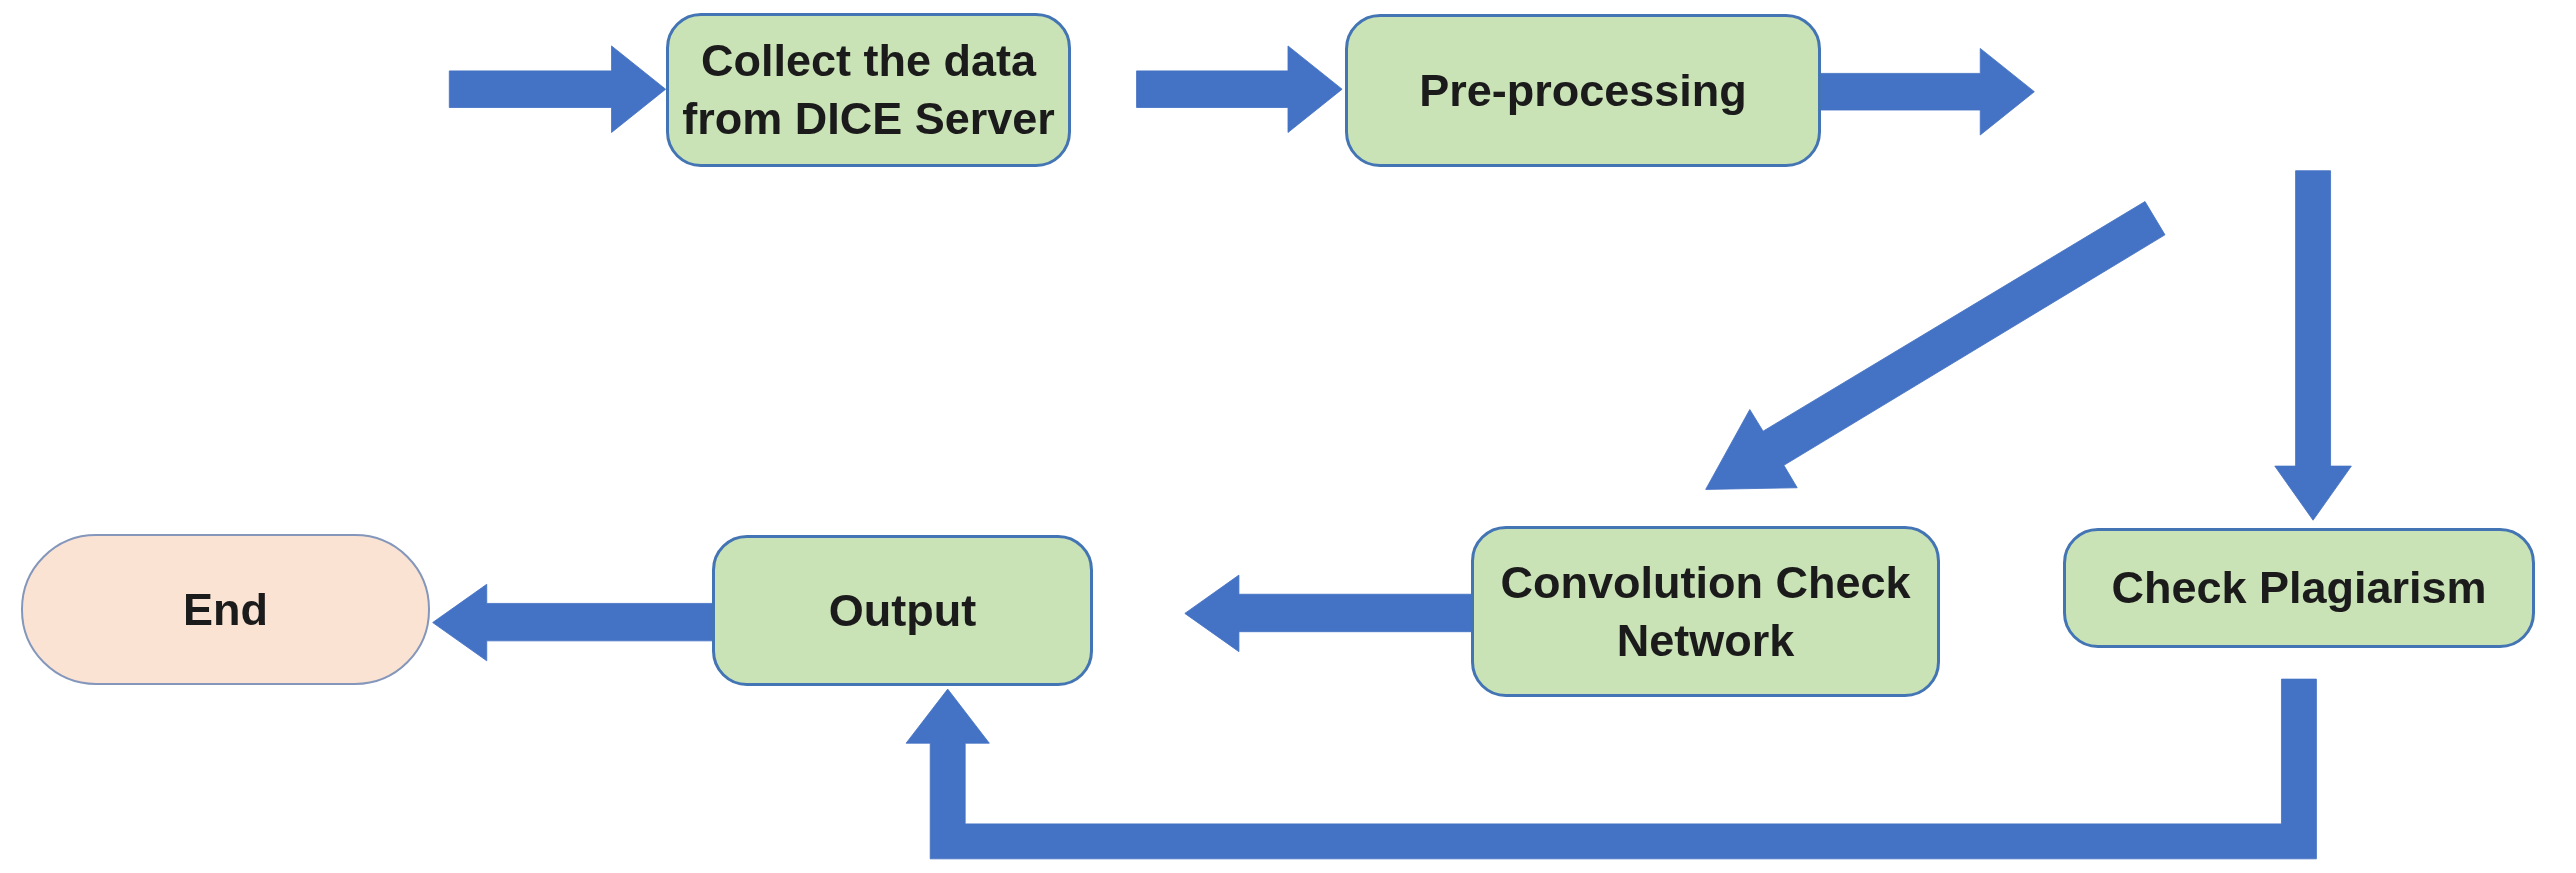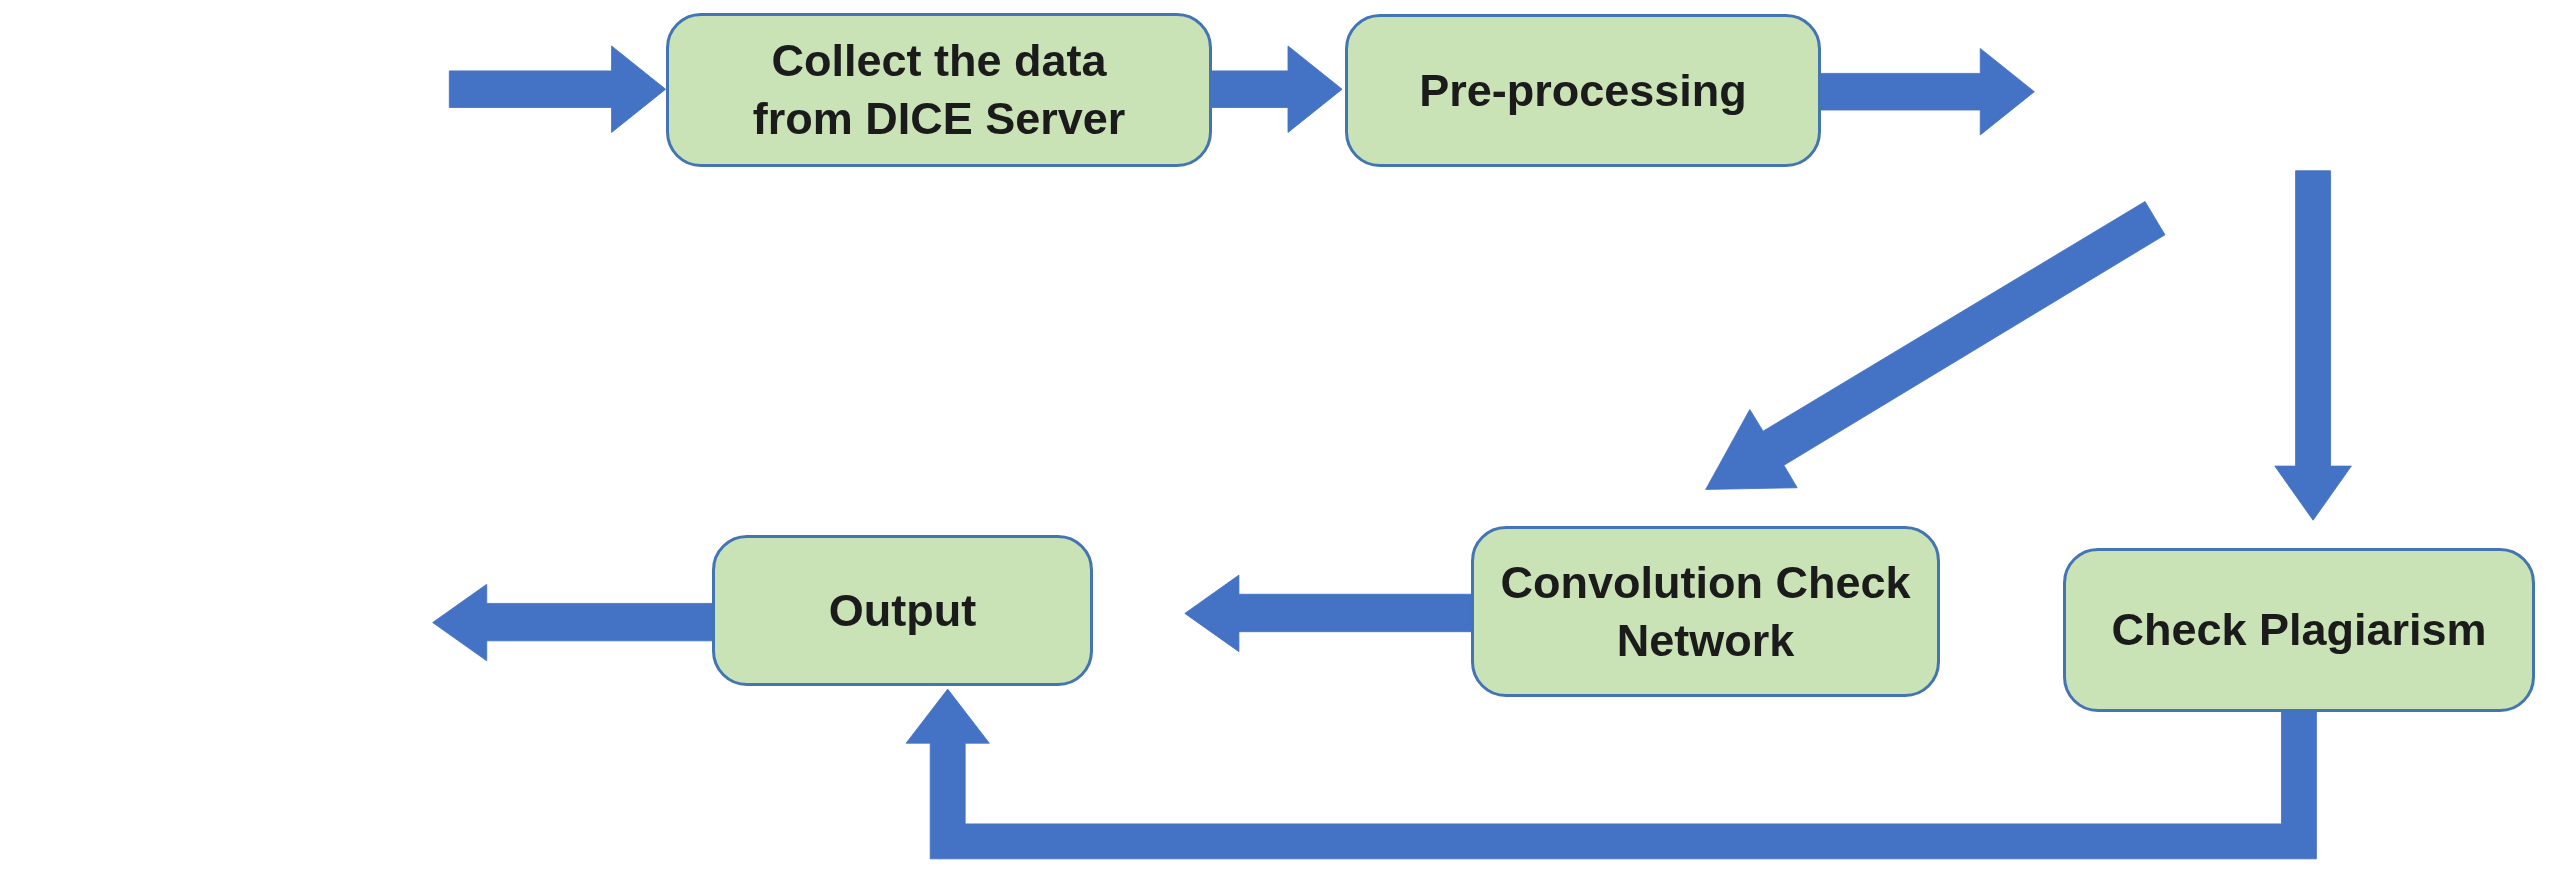--- a/index.html
+++ b/index.html
@@ -26,27 +26,27 @@
     border-radius:35px;
   }
   .terminator{
     background:var(--terminator-fill,#fbe3d4);
     border:2.5px solid var(--terminator-border,#8497bb);
     border-radius:75px;
   }
   .node span{display:block;}
   
   .node-start{left:48px;top:16.6px;width:401px;height:150px;}
-  .node-collect{left:666px;top:12.5px;width:546px;height:154px;}
+  .node-collect{left:666px;top:12.5px;width:405px;height:154px;}
   .node-collect span{max-width:391px;}
   .node-preprocessing{left:1345px;top:14px;width:476px;height:153px;}
   .node-extract{left:2034px;top:15px;width:524px;height:156px;}
   .node-cnn{left:1471px;top:526px;width:469px;height:171px;}
   .node-cnn span{max-width:416px;}
-  .node-check{left:2063px;top:528px;width:472px;height:164px;margin-top:20px;}
+  .node-check{left:2063px;top:528px;width:472px;height:120px;}
   .node-output{left:712px;top:535px;width:381px;height:151px;align-items:center;}
   .node-end{left:21px;top:534px;width:409px;height:151px;}
 </style>
 </head>
 <body>
 
 <div class="canvas">
 
   <svg class="edges" viewBox="0 0 3096 1050" aria-hidden="true">
     <polygon points="540,85 735,85 735,55 800,107 735,159 735,129 540,129"></polygon>
@@ -74,15 +74,18 @@
   </div>
 
   <div class="node process node-check">
     <span>Check Plagiarism</span>
   </div>
 
   <div class="node process node-output">
     <span>Output</span>
   </div>
 
+  <div class="node terminator node-end">
+    <span>End</span>
+  </div>
 
 </div>
 
 
 </body></html>

